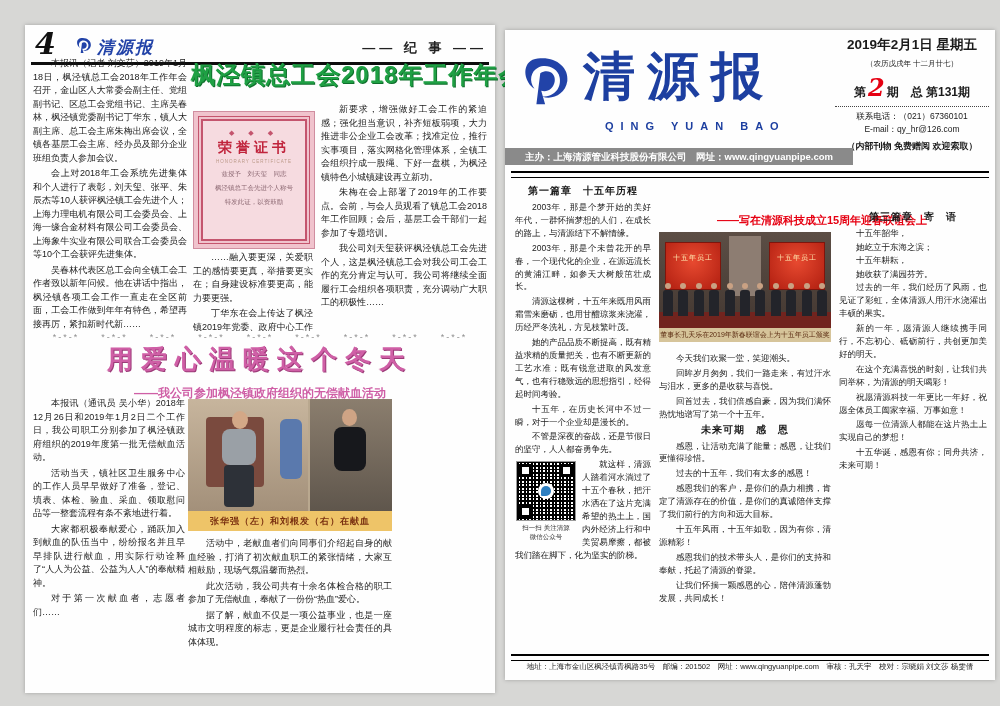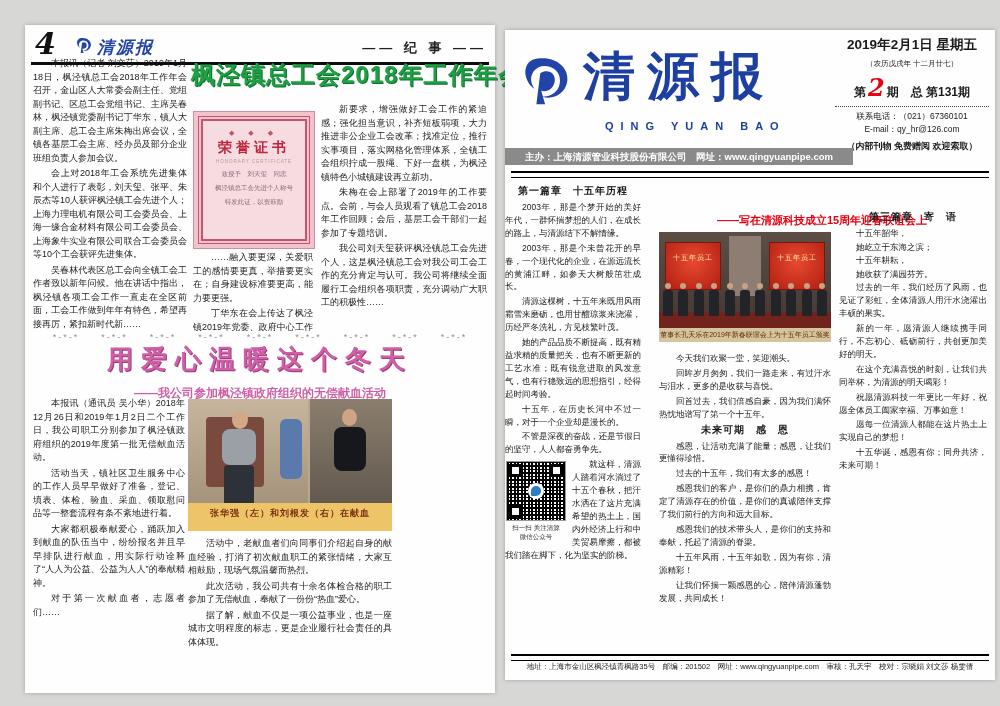--- a/index.html
+++ b/index.html
@@ -42,39 +42,39 @@
   .photo-blood{left:163px;top:374px;width:204px;height:132px;background:#b9a88f;overflow:hidden;}
   .pb-panel-l{position:absolute;left:0;top:0;width:120px;height:112px;background:linear-gradient(#c7b59d,#a3907a);}
   .pb-panel-r{position:absolute;left:122px;top:0;width:82px;height:112px;background:linear-gradient(#8b7e6e,#5f564c);}
   .pb-chair{position:absolute;left:18px;top:18px;width:58px;height:70px;background:#7a4a3e;border-radius:4px;}
   .pb-torso{position:absolute;left:34px;top:30px;width:34px;height:36px;background:#9aa0a6;border-radius:8px;}
   .pb-head{position:absolute;left:44px;top:12px;width:16px;height:18px;background:#d3a887;border-radius:50%;}
   .pb-legs{position:absolute;left:36px;top:66px;width:30px;height:42px;background:#2d3138;border-radius:4px;}
   .pb-nurse{position:absolute;left:92px;top:20px;width:22px;height:60px;background:#5a79ad;border-radius:6px;}
   .pb-torso2{position:absolute;left:24px;top:28px;width:32px;height:44px;background:#17181c;border-radius:8px;}
   .pb-head2{position:absolute;left:32px;top:10px;width:15px;height:17px;background:#cfa485;border-radius:50%;}
-  .pb-caption{position:absolute;left:0;right:0;bottom:0;height:28px;background:#eec468;color:#7a3010;font-size:9px;font-weight:bold;text-align:center;line-height:20px;letter-spacing:1px;}
+  .pb-caption{position:absolute;left:0;right:0;bottom:0;height:20px;background:#eec468;color:#7a3010;font-size:9px;font-weight:bold;text-align:center;line-height:20px;letter-spacing:1px;}
   .a2-mid{left:163px;top:512px;width:204px;height:148px;}
   .a2-col3{left:374px;top:370px;width:88px;height:290px;}
   
   .rp-logo{left:14px;top:22px;}
   .rp-masthead{left:78px;top:12px;font:bold 52px "DejaVu Serif","Liberation Serif",serif;color:#1d3fa0;letter-spacing:12px;white-space:nowrap;}
   .rp-pinyin{left:100px;top:90px;font-size:11px;font-weight:bold;color:#1d3fa0;letter-spacing:7px;}
   .rp-info{left:330px;top:6px;width:154px;text-align:center;}
   .rp-date{font-size:13.5px;font-weight:bold;}
   .rp-lunar{font-size:7.5px;margin-top:5px;color:#222;}
   .rp-issue{font-size:12px;font-weight:bold;margin-top:4px;}
   .rp-issue-num{font:italic bold 24px "DejaVu Serif","Liberation Serif",serif;color:#e60012;padding:0 2px;}
   .rp-contact{border-top:1px dotted #444;margin-top:4px;padding-top:3px;font-size:8.5px;line-height:1.5;}
   .rp-note{font-size:9px;font-weight:bold;margin-top:4px;white-space:nowrap;}
   .rp-banner{left:0;top:118px;width:348px;height:17px;background:#8a8a8a;color:#fff;font-size:9.5px;font-weight:bold;text-align:center;line-height:17px;white-space:nowrap;overflow:hidden;}
   .rp-rule{left:6px;right:6px;top:141px;height:4px;border-top:2px solid #000;border-bottom:1px solid #000;}
   
   .chapter-title{font-size:10px;font-weight:bold;text-align:center;margin:2px 0 3px 0;letter-spacing:1px;}
-  .rp-col1{left:0;top:152px;width:136px;height:470px;}
+  .rp-col1{left:10px;top:152px;width:136px;height:470px;}
   .rp-headline{left:150px;top:148px;width:334px;text-align:center;font-size:25px;font-weight:bold;color:#e60012;letter-spacing:6px;text-shadow:1px 1px 0 #9e0008;white-space:nowrap;}
   .rp-subhead{left:150px;top:183px;width:334px;text-align:center;font-size:11px;font-weight:bold;color:#e60012;}
   .photo-stage{left:154px;top:202px;width:172px;height:110px;background:linear-gradient(#5c4e45,#483c35 70%);overflow:hidden;}
   .ps-screen{position:absolute;top:10px;width:56px;height:48px;background:radial-gradient(circle at 50% 40%,#e84a30,#b01e10);border:1px solid #7e150c;color:#ffe9b0;font-size:7px;text-align:center;padding-top:10px;box-sizing:border-box;letter-spacing:1px;}
   .ps-screen.l{left:6px;}
   .ps-screen.r{right:6px;}
   .ps-pillar{position:absolute;left:70px;top:4px;width:32px;height:60px;background:#8d7d72;}
   .ps-floor{position:absolute;left:0;right:0;bottom:14px;height:16px;background:#71241e;}
   .ps-people{position:absolute;left:4px;right:4px;bottom:22px;height:30px;display:flex;justify-content:space-between;}
   .person{width:10px;height:26px;background:#23242a;border-radius:3px 3px 0 0;position:relative;}
@@ -249,22 +249,22 @@
   </div>
 
   <div class="abs col rp-col2">
     <p class="para2">今天我们欢聚一堂，笑迎潮头。</p>
     <p class="para2">回眸岁月匆匆，我们一路走来，有过汗水与泪水，更多的是收获与喜悦。</p>
     <p class="para2">回首过去，我们倍感自豪，因为我们满怀热忱地谱写了第一个十五年。</p>
     <div class="chapter-title">未来可期　感　恩</div>
     <p class="para2">感恩，让活动充满了能量；感恩，让我们更懂得珍惜。</p>
     <p class="para2">过去的十五年，我们有太多的感恩！</p>
     <p class="para2">感恩我们的客户，是你们的鼎力相携，肯定了清源存在的价值，是你们的真诚陪伴支撑了我们前行的方向和远大目标。</p>
+    <p class="para2">十五年风雨，十五年如歌，因为有你，清源精彩！</p>
     <p class="para2">感恩我们的技术带头人，是你们的支持和奉献，托起了清源的脊梁。</p>
-    <p class="para2">十五年风雨，十五年如歌，因为有你，清源精彩！</p>
     <p class="para2">让我们怀揣一颗感恩的心，陪伴清源蓬勃发展，共同成长！</p>
   </div>
 
   <div class="abs col rp-col3">
     <div class="chapter-title">第三篇章　寄　语</div>
     <div class="poem-line">十五年韶华，</div>
     <div class="poem-line">她屹立于东海之滨；</div>
     <div class="poem-line">十五年耕耘，</div>
     <div class="poem-line">她收获了满园芬芳。</div>
     <p class="para2">过去的一年，我们经历了风雨，也见证了彩虹，全体清源人用汗水浇灌出丰硕的果实。</p>

